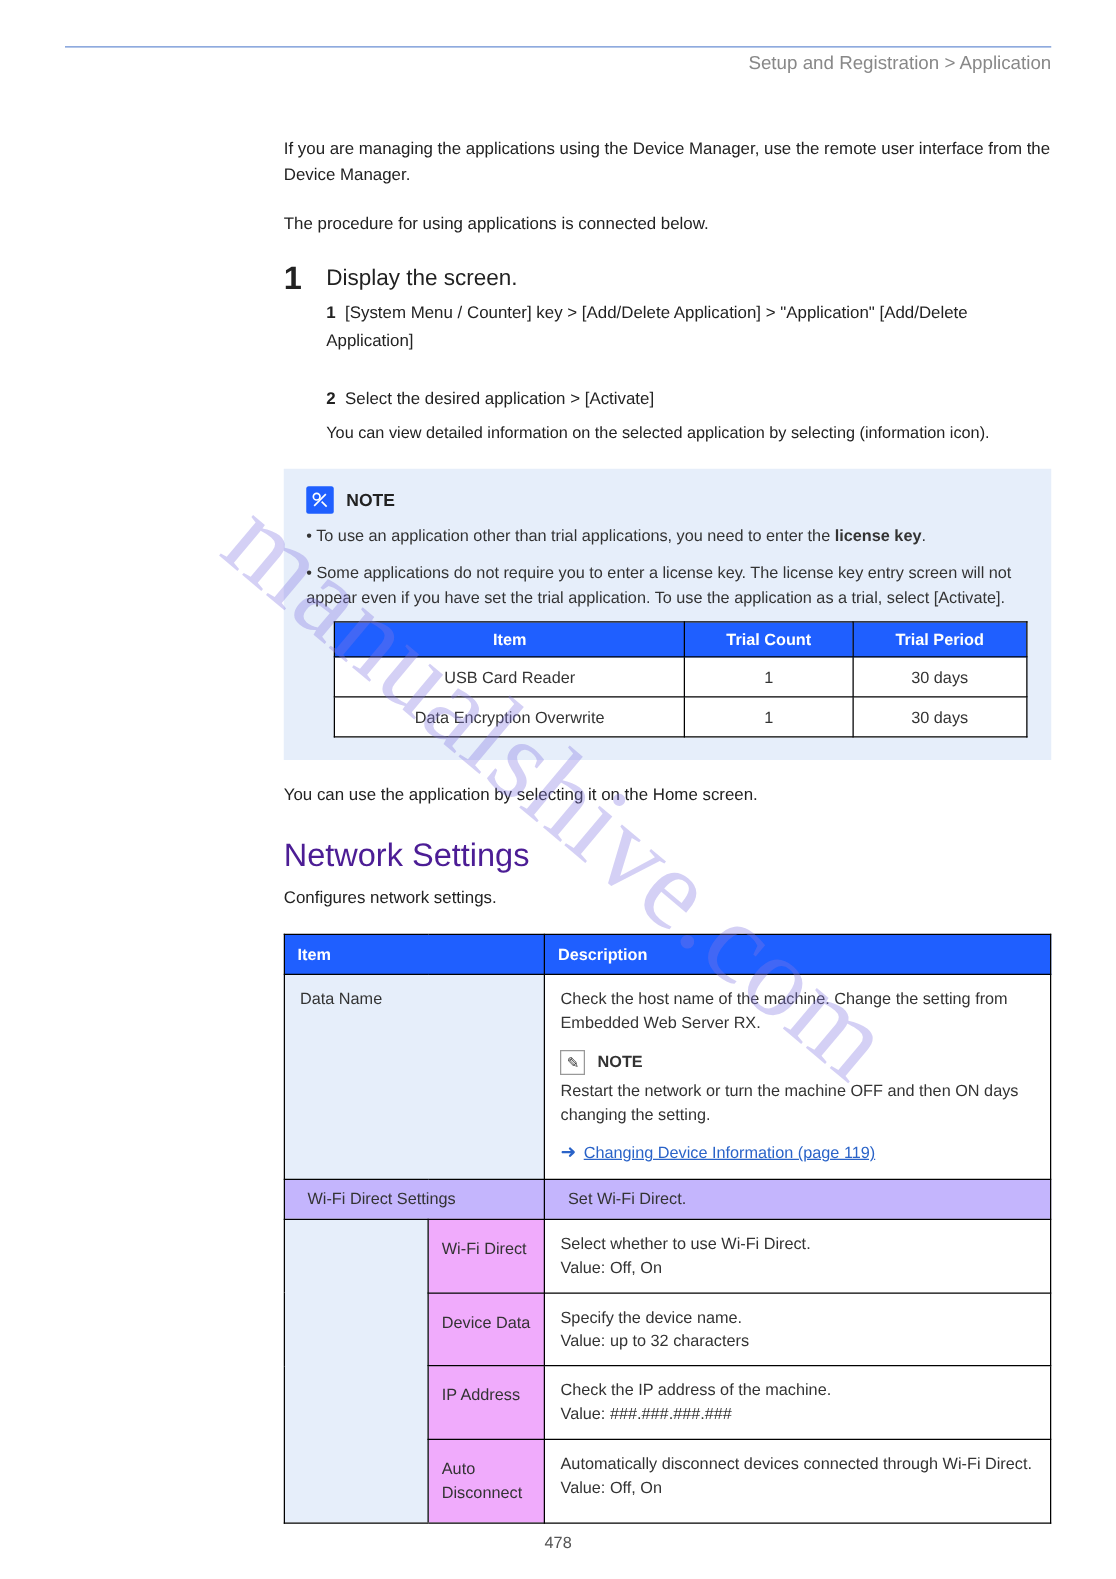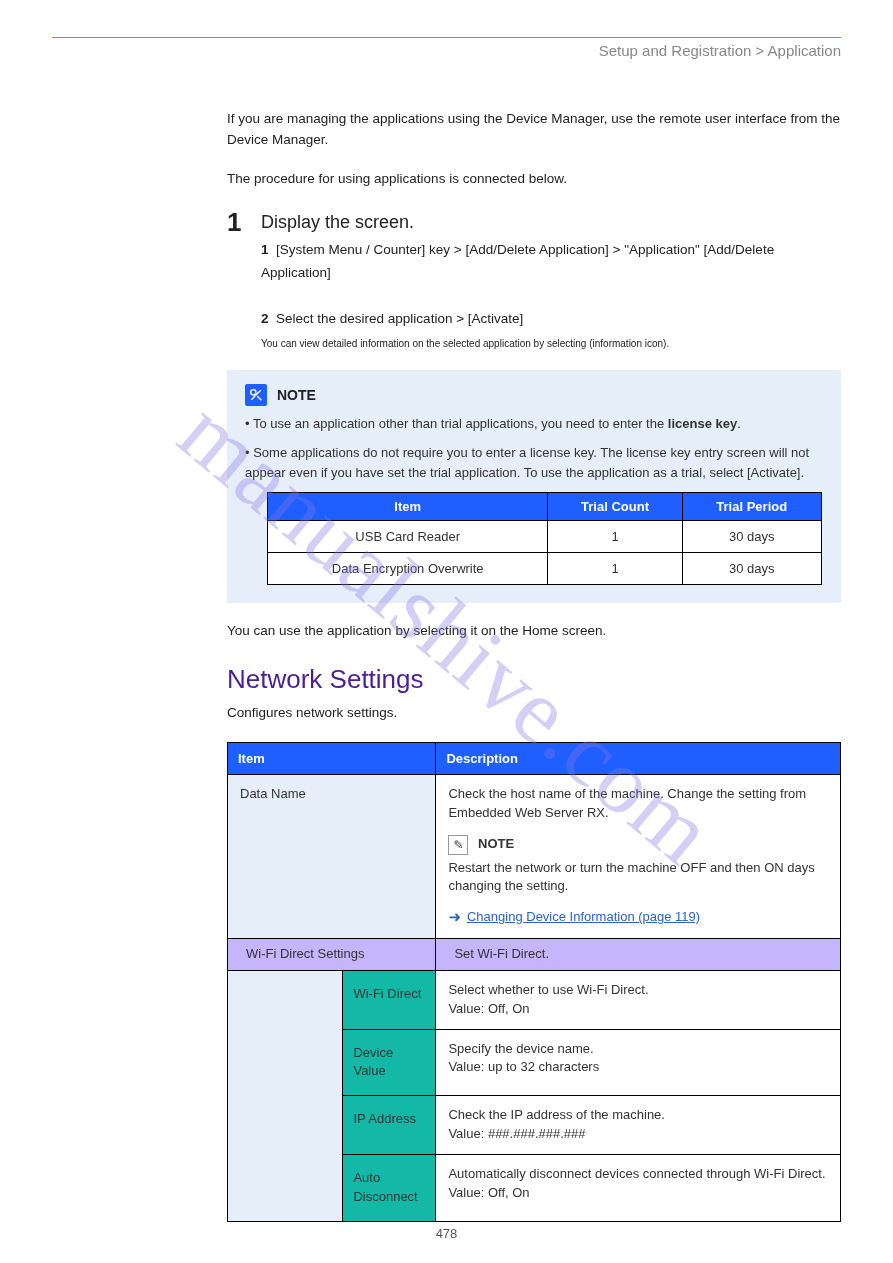--- a/index.html
+++ b/index.html
@@ -147,21 +147,21 @@
   table.settings-table td.item-col {
     background: #e6eefa;
     width: 150px;
   }
   table.settings-table tr.sub-head td {
     background: #c4b5fd;
     font-weight: normal;
     padding: 6px 18px;
   }
   table.settings-table td.sub-item {
-    background: #14b8a6;
+    background: #f0abfc;
     padding: 14px 10px;
     width: 120px;
   }
   .ref-line {
     display: flex;
     align-items: center;
     margin-top: 10px;
   }
   .arrow {
     color: #2a63c8;
@@ -212,21 +212,21 @@
       <div class="step-num">1</div>
       <div class="step-body">
         <div class="step-title">Display the screen.</div>
         <div class="step-items">
           <div>
             <b>1</b>&nbsp;&nbsp;<span>[System Menu / Counter] key &gt; [Add/Delete Application] &gt; "Application" [Add/Delete Application]</span>
           </div>
           <div style="margin-top:23px;">
             <b>2</b>&nbsp;&nbsp;<span>Select the desired application &gt; [Activate]</span>
           </div>
-          <div style="margin-top:4px; font-size:10px;">    You can view detailed information on the selected application by selecting  (information icon).</div>
+          <div style="margin-top:4px; font-size:13px;">    You can view detailed information on the selected application by selecting  (information icon).</div>
         </div>
       </div>
     </div>
 
     <div class="note-box">
       <div class="note-head">
         <span class="note-icon">
           <svg viewBox="0 0 24 24" fill="none">
               <path d="M5 19 L19 5" stroke="#fff" stroke-width="2"></path>
               <circle cx="8" cy="8" r="4" stroke="#fff" stroke-width="2"></circle>
@@ -297,21 +297,21 @@
           <td colspan="2">Wi-Fi Direct Settings</td>
           <td>Set Wi-Fi Direct.</td>
         </tr>
         <tr>
           <td class="item-col" rowspan="4" style="border-right:none;"></td>
           <td class="sub-item">Wi-Fi Direct</td>
           <td style="white-space:pre-line;">Select whether to use Wi-Fi Direct.
 Value: Off, On</td>
         </tr>
         <tr>
-          <td class="sub-item">Device Value</td>
+          <td class="sub-item">Device Data</td>
           <td style="white-space:pre-line;">Specify the device name.
 Value: up to 32 characters</td>
         </tr>
         <tr>
           <td class="sub-item">IP Address</td>
           <td style="white-space:pre-line;">Check the IP address of the machine.
 Value: ###.###.###.###</td>
         </tr>
         <tr>
           <td class="sub-item">Auto Disconnect</td>

